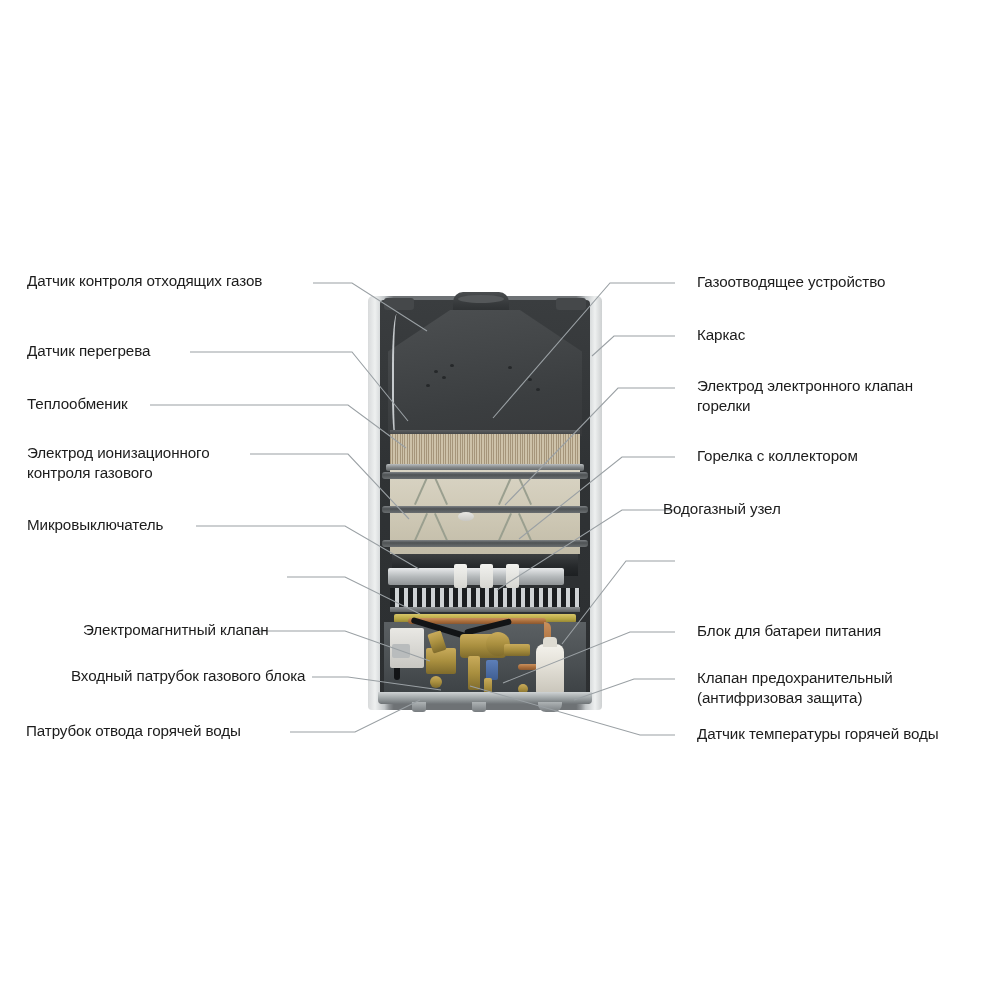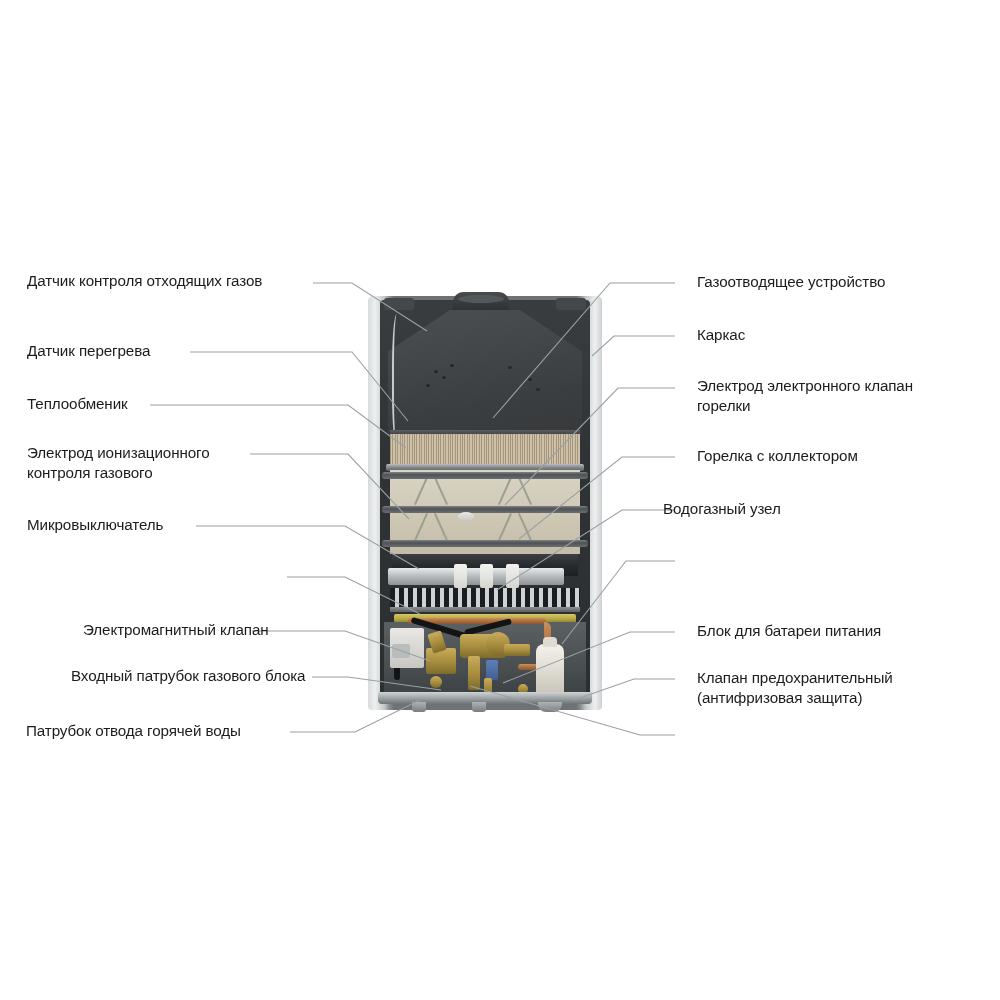--- a/index.html
+++ b/index.html
@@ -361,14 +361,15 @@
 
   <div class="label right" style="left: 697px; top: 272px;">Газоотводящее устройство</div>
   <div class="label right" style="left: 697px; top: 325px;">Каркас</div>
   <div class="label right" style="left: 697px; top: 376px;">Электрод электронного клапан
 горелки</div>
   <div class="label right" style="left: 697px; top: 446px;">Горелка с коллектором</div>
   <div class="label right" style="left: 663px; top: 499px;">Водогазный узел</div>
   <div class="label right" style="left: 697px; top: 621px;">Блок для батареи питания</div>
   <div class="label right" style="left: 697px; top: 668px;">Клапан предохранительный
 (антифризовая защита)</div>
+  <div class="label right" style="left: 697px; top: 724px;">Датчик температуры горячей воды</div>
 
 </div>
 
 </body></html>

